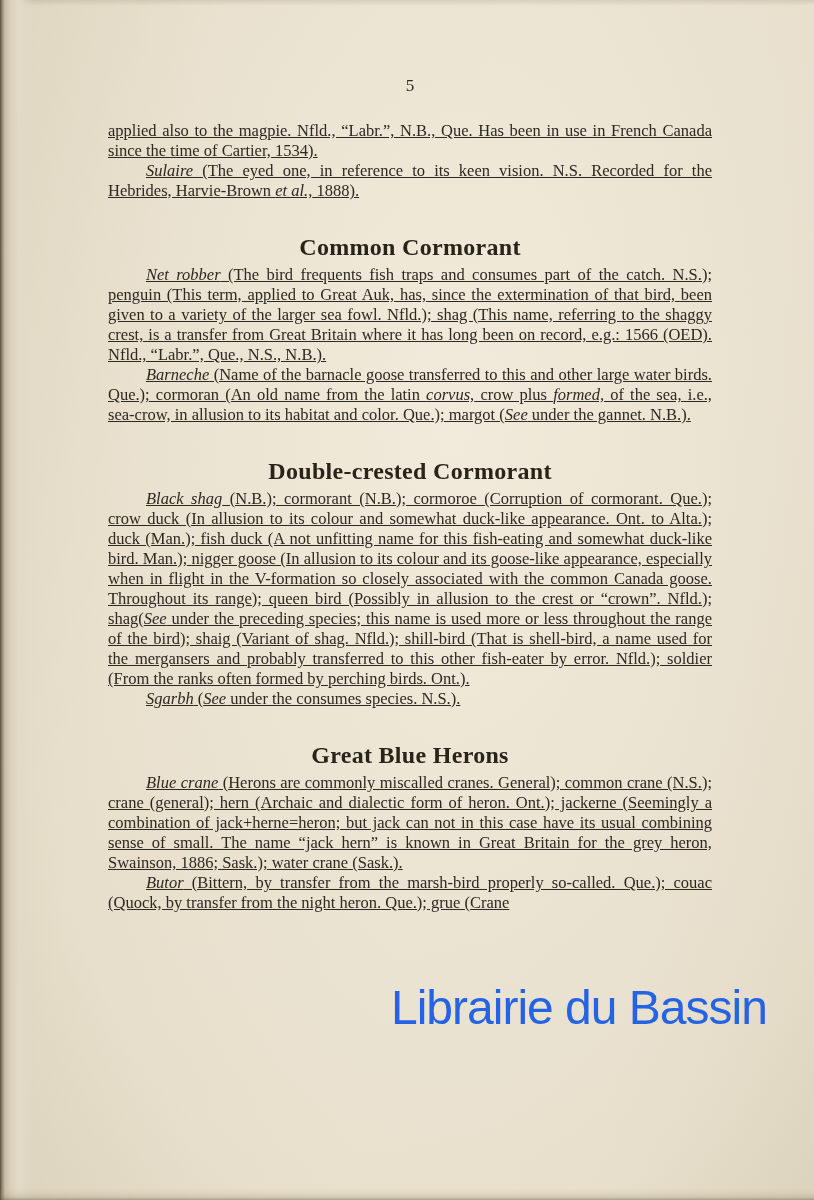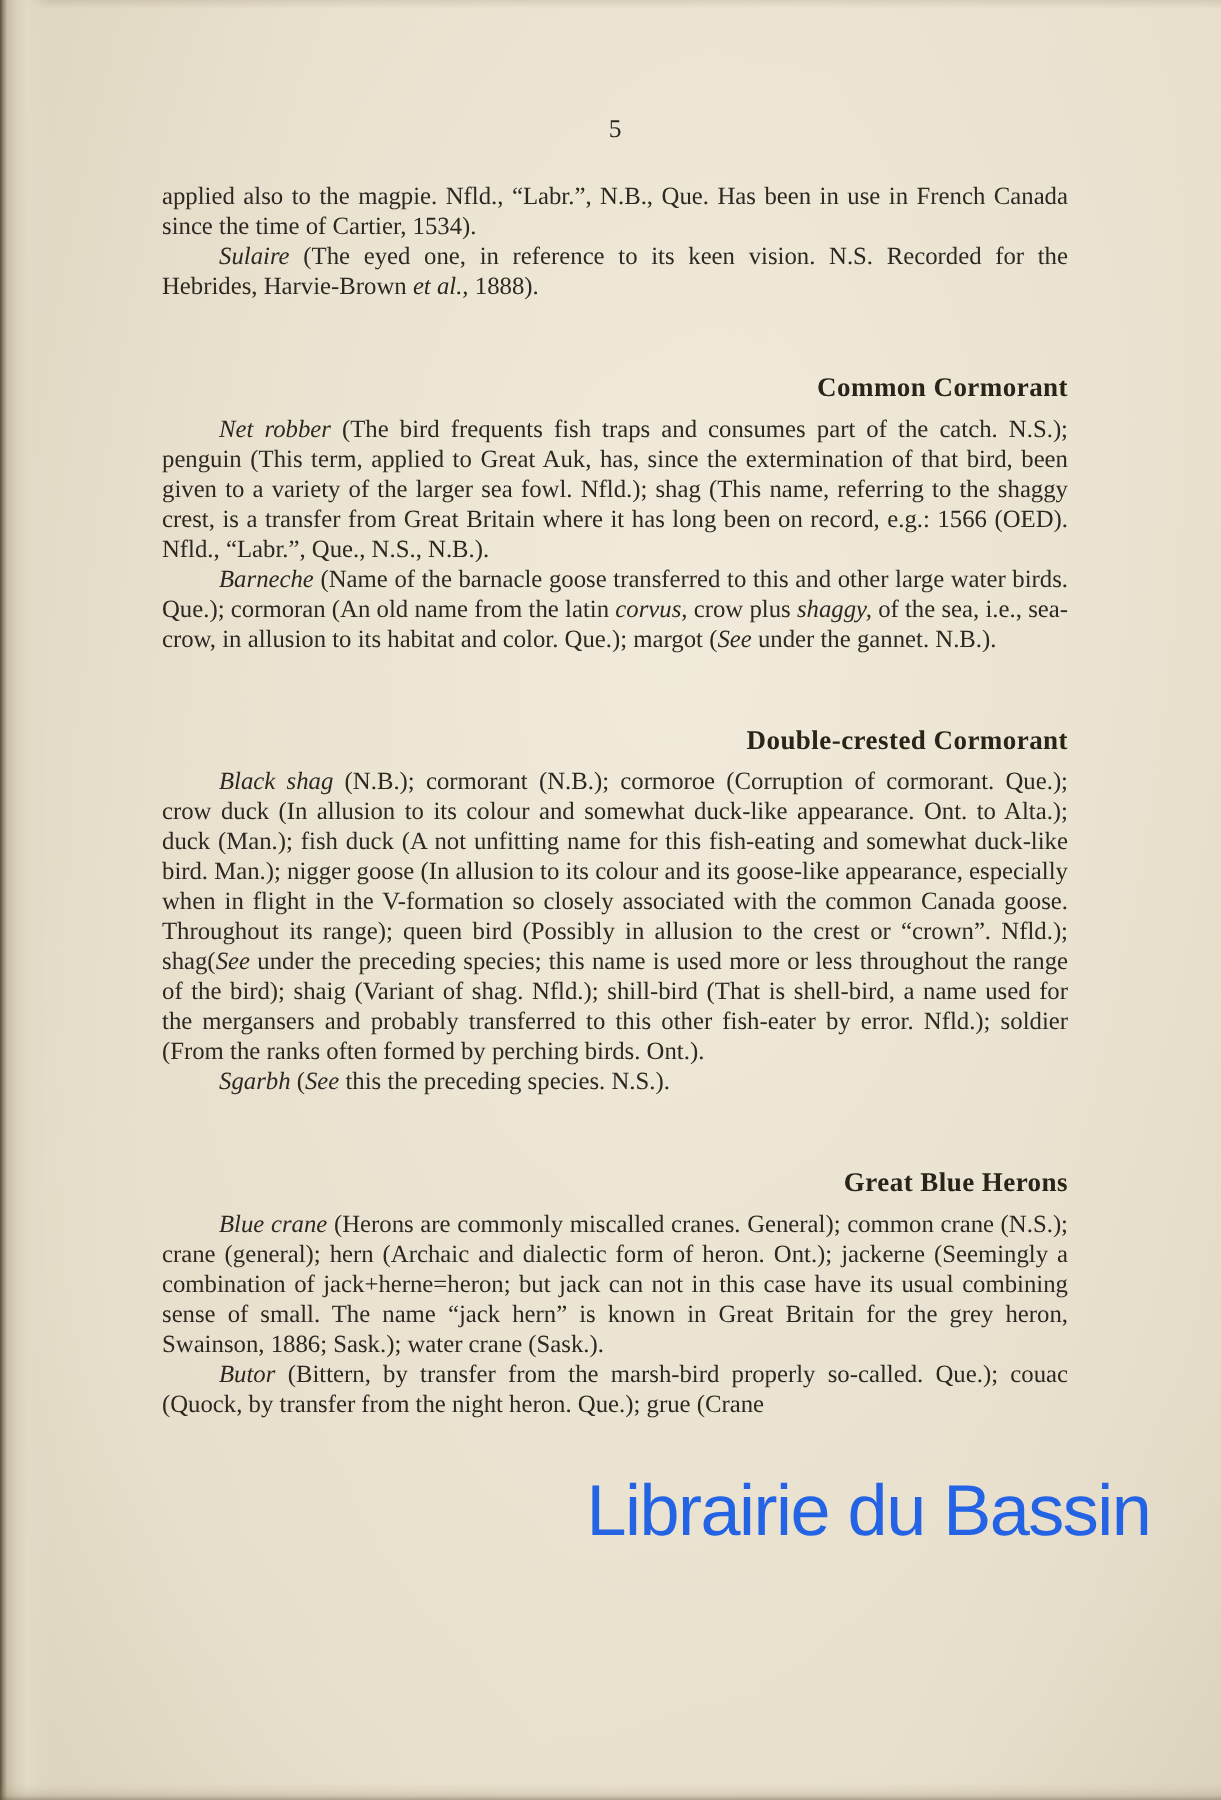--- a/index.html
+++ b/index.html
@@ -61,29 +61,30 @@
     font-size: 16.5px;
     line-height: 20px;
     text-align: justify;
   }
   .page-number {
     text-align: center;
     font-size: 17px;
     margin: 0 0 25px 0;
   }
   .section-heading {
-    font-size: 18px;
+    font-size: 24px;
     font-weight: bold;
-    text-align: right;
+    text-align: center;
     letter-spacing: 0.3px;
-    margin: 47px 0 8px 0;
+    margin: 36px 0 8px 0;
     color: #282419;
   }
   .para {
     margin: 0;
+    text-decoration: underline;
   }
   .para.indent {
     text-indent: 38px;
   }
   .para i {
     font-style: italic;
   }
   .watermark {
     position: absolute;
     left: 391px;
@@ -107,26 +108,26 @@
   <div class="content" style="color: rgb(44, 40, 34);">
     <div class="page-number">5</div>
 
   <section class="section">
         <p class="para"><span>applied also to the magpie. Nfld., “Labr.”, N.B., Que. Has been in use in French Canada since the time of Cartier, 1534).</span></p>
         <p class="para indent"><i>Sulaire</i><span> (The eyed one, in reference to its keen vision. N.S. Recorded for the Hebrides, Harvie-Brown </span><i>et al.,</i><span> 1888).</span></p>
       </section>
       <section class="section">
         <h2 class="section-heading">Common Cormorant</h2>
         <p class="para indent"><i>Net robber</i><span> (The bird frequents fish traps and consumes part of the catch. N.S.); penguin (This term, applied to Great Auk, has, since the extermination of that bird, been given to a variety of the larger sea fowl. Nfld.); shag (This name, referring to the shaggy crest, is a transfer from Great Britain where it has long been on record, e.g.: 1566 (OED). Nfld., “Labr.”, Que., N.S., N.B.).</span></p>
-        <p class="para indent"><i>Barneche</i><span> (Name of the barnacle goose transferred to this and other large water birds. Que.); cormoran (An old name from the latin </span><i>corvus,</i><span> crow plus </span><i>shaggy,</i><span> of the sea, i.e., sea-crow, in allusion to its habitat and color. Que.); margot (</span><i>See</i><span> under the gannet. N.B.).</span></p>
+        <p class="para indent"><i>Barneche</i><span> (Name of the barnacle goose transferred to this and other large water birds. Que.); cormoran (An old name from the latin </span><i>corvus,</i><span> crow plus </span><i>formed,</i><span> of the sea, i.e., sea-crow, in allusion to its habitat and color. Que.); margot (</span><i>See</i><span> under the gannet. N.B.).</span></p>
       </section>
       <section class="section">
         <h2 class="section-heading">Double-crested Cormorant</h2>
         <p class="para indent"><i>Black shag</i><span> (N.B.); cormorant (N.B.); cormoroe (Corruption of cormorant. Que.); crow duck (In allusion to its colour and somewhat duck-like appearance. Ont. to Alta.); duck (Man.); fish duck (A not unfitting name for this fish-eating and somewhat duck-like bird. Man.); nigger goose (In allusion to its colour and its goose-like appearance, especially when in flight in the V-formation so closely associated with the common Canada goose. Throughout its range); queen bird (Possibly in allusion to the crest or “crown”. Nfld.); shag(</span><i>See</i><span> under the preceding species; this name is used more or less throughout the range of the bird); shaig (Variant of shag. Nfld.); shill-bird (That is shell-bird, a name used for the mergansers and probably transferred to this other fish-eater by error. Nfld.); soldier (From the ranks often formed by perching birds.  Ont.).</span></p>
-        <p class="para indent"><i>Sgarbh</i><span> (</span><i>See</i><span> this the preceding species. N.S.).</span></p>
+        <p class="para indent"><i>Sgarbh</i><span> (</span><i>See</i><span> under the consumes species. N.S.).</span></p>
       </section>
       <section class="section">
         <h2 class="section-heading">Great Blue Herons</h2>
         <p class="para indent"><i>Blue crane</i><span> (Herons are commonly miscalled cranes. General); common crane (N.S.); crane (general); hern (Archaic and dialectic form of heron. Ont.); jackerne (Seemingly a combination of jack+herne=heron; but jack can not in this case have its usual combining sense of small.  The name “jack hern” is known in Great Britain for the grey heron, Swainson, 1886; Sask.); water crane (Sask.).</span></p>
         <p class="para indent"><i>Butor</i><span> (Bittern, by transfer from the marsh-bird properly so-called. Que.); couac (Quock, by transfer from the night heron. Que.); grue (Crane</span></p>
       </section>
     </div>
 
   <div class="watermark" style="color: rgb(36, 99, 228);">Librairie du Bassin</div>
 </div>

